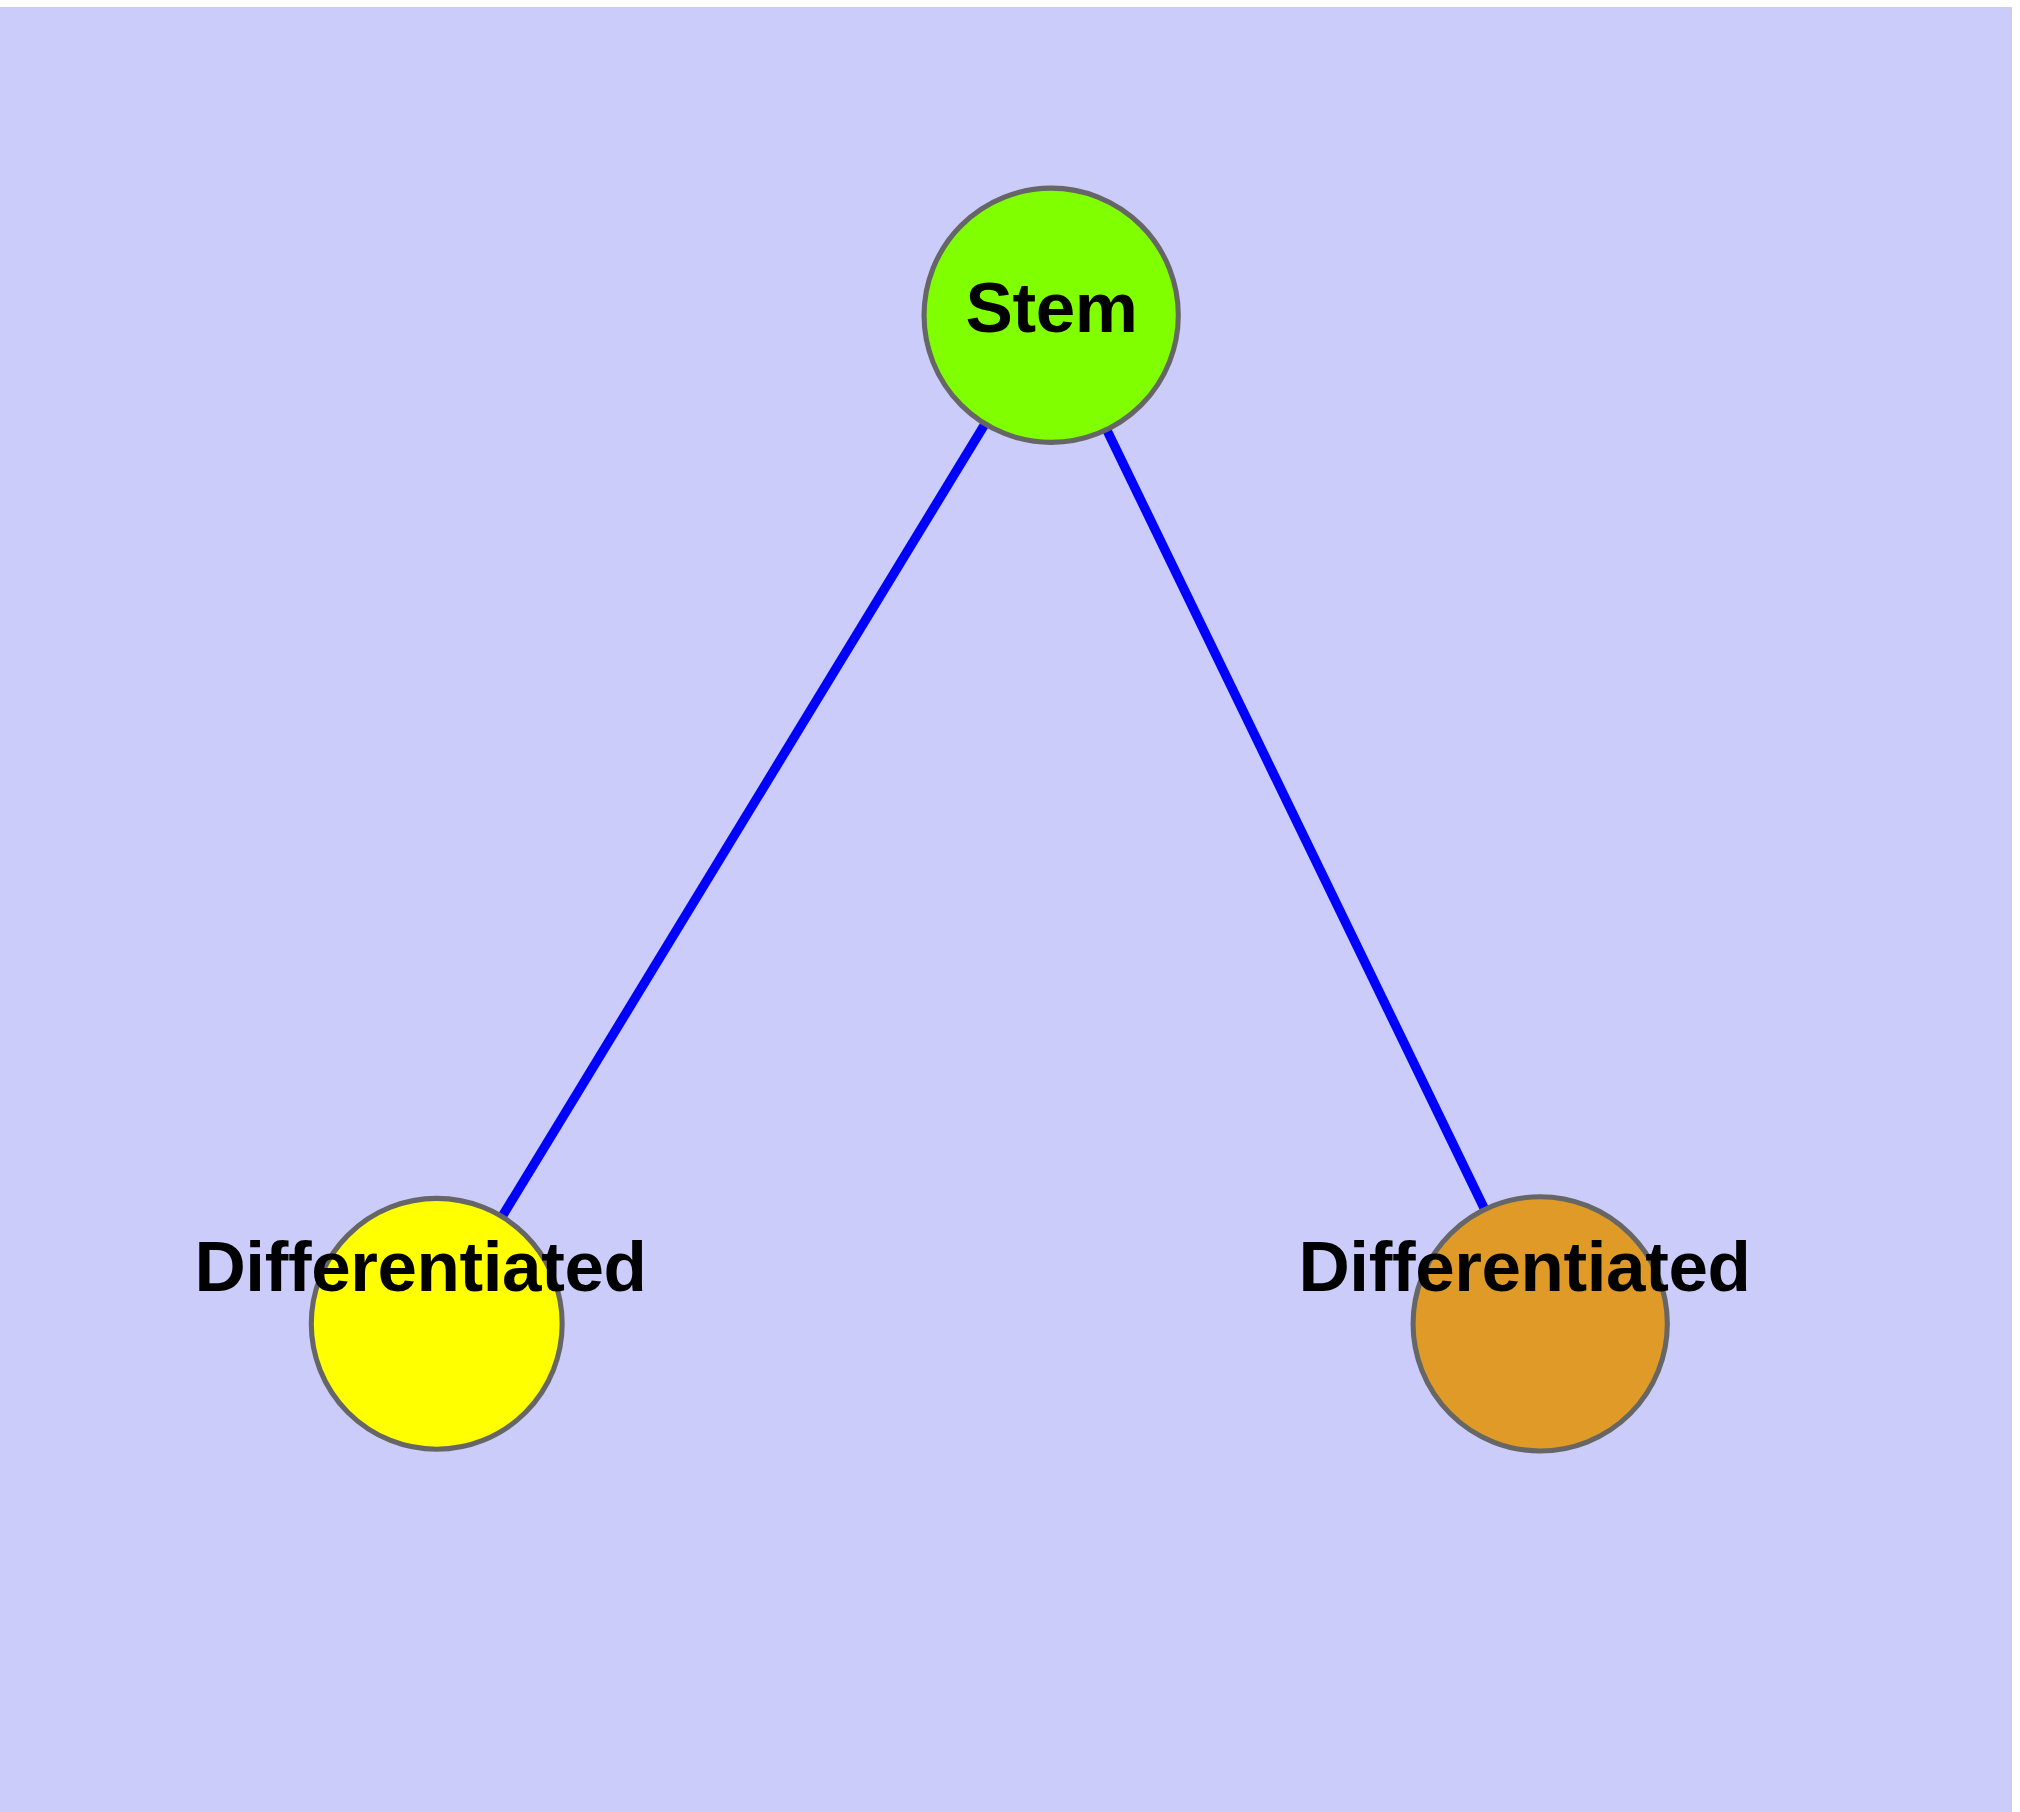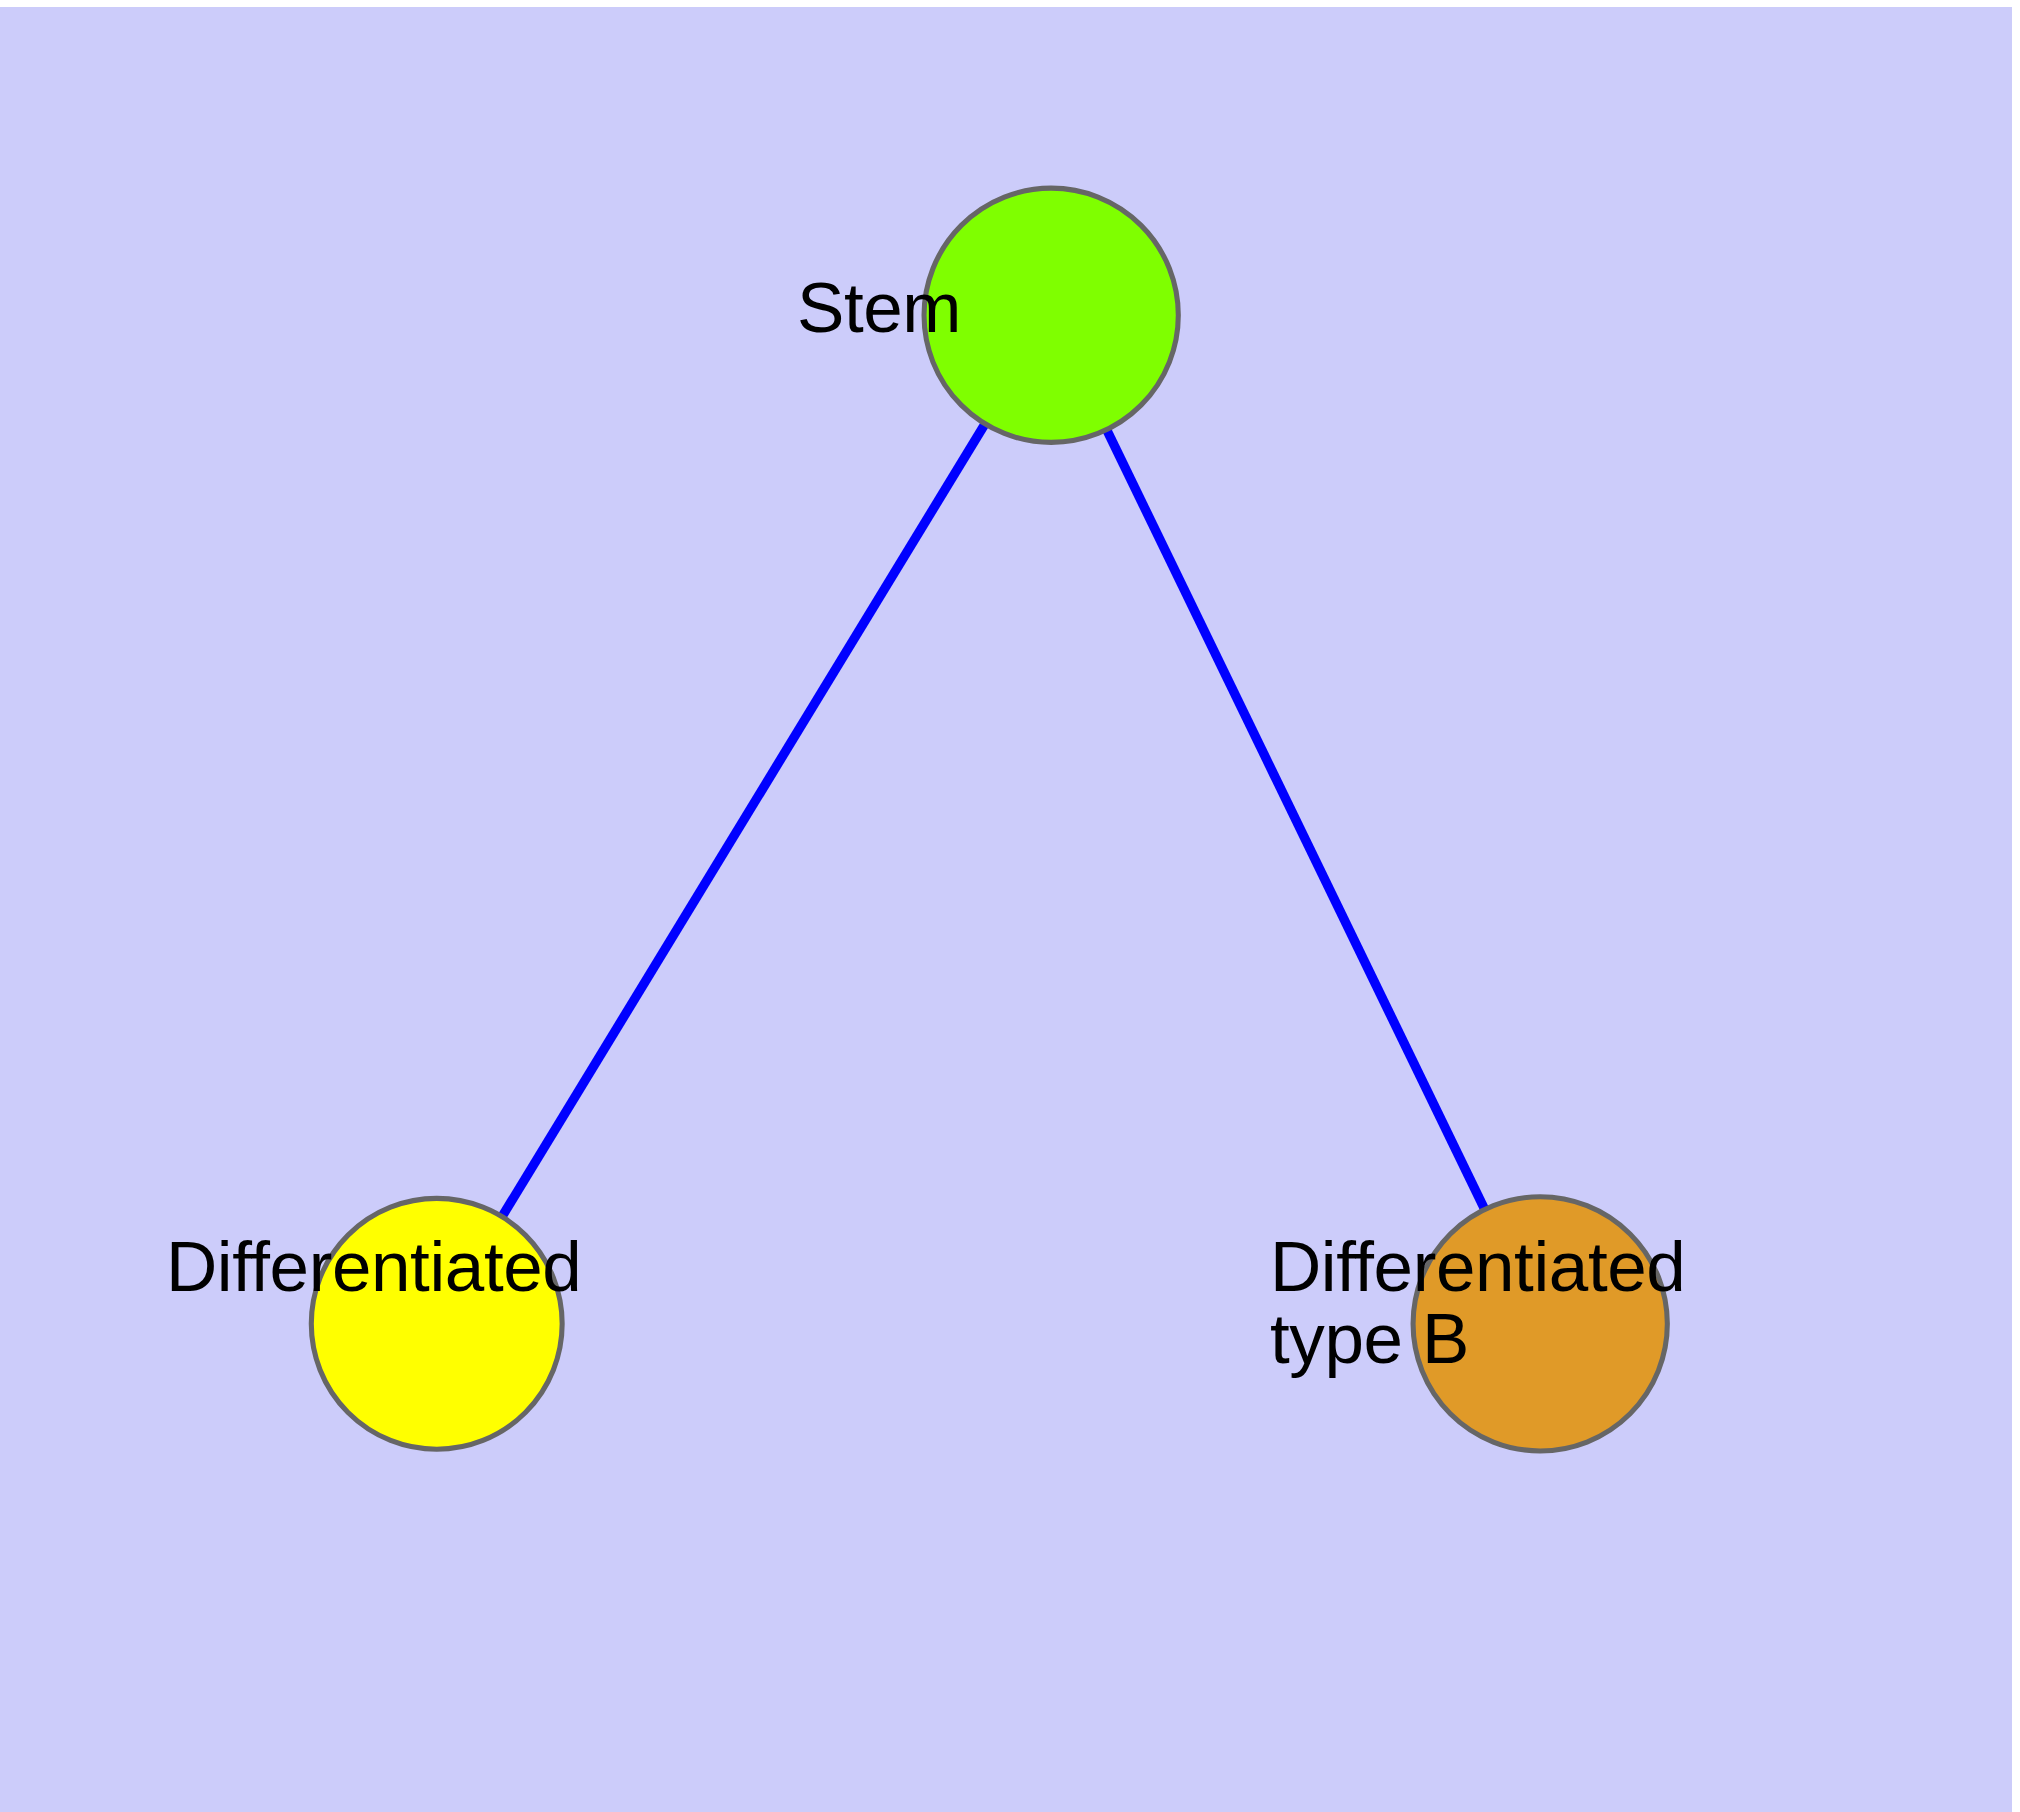--- a/index.html
+++ b/index.html
@@ -36,23 +36,23 @@
     stroke-width: 11;
     fill: none;
     stroke-linecap: butt;
   }
   .node-circle {
     stroke: #666666;
     stroke-width: 6;
   }
   .node-label {
     position: absolute;
-    font-weight: normal;
+    font-weight: bold;
     color: #000000;
-    text-align: left;
+    text-align: center;
     line-height: 1.02;
     white-space: nowrap;
     letter-spacing: -0.4px;
     pointer-events: none;
     -webkit-font-smoothing: antialiased;
   }
   .node-label .label-line {
     display: block;
   }
 </style>
@@ -80,17 +80,16 @@
   <div class="node-label" style="left: 797px; top: 272px; width: 509px; font-size: 71px; color: rgb(0, 0, 0);">
     <span class="label-line">Stem</span>
   </div>
 
   <div class="node-label" style="left: 166px; top: 1231px; width: 509px; font-size: 71px;">
     <span class="label-line">Differentiated</span>
   </div>
 
   <div class="node-label" style="left: 1270px; top: 1231px; width: 509px; font-size: 71px;">
     <span class="label-line">Differentiated</span>
-    <span class="label-line">type B</span>
   </div>
 
 </div>
 
 
 </body></html>

